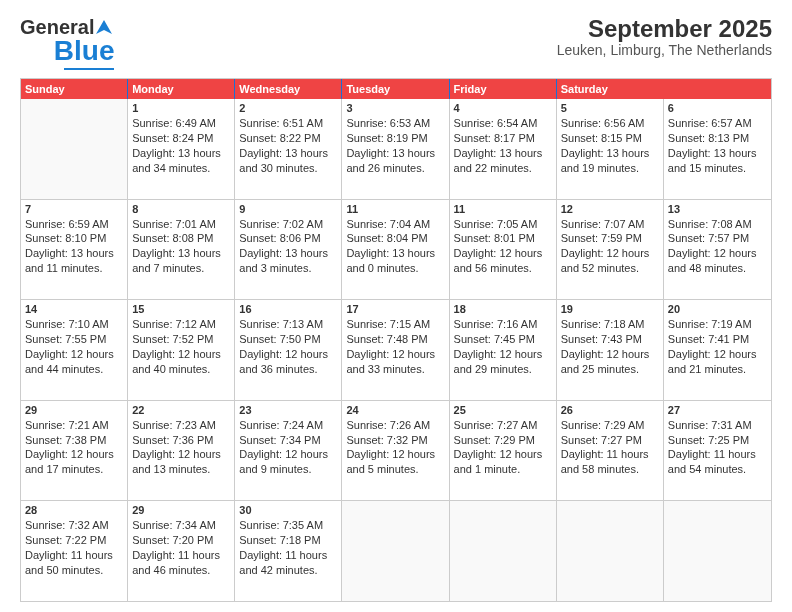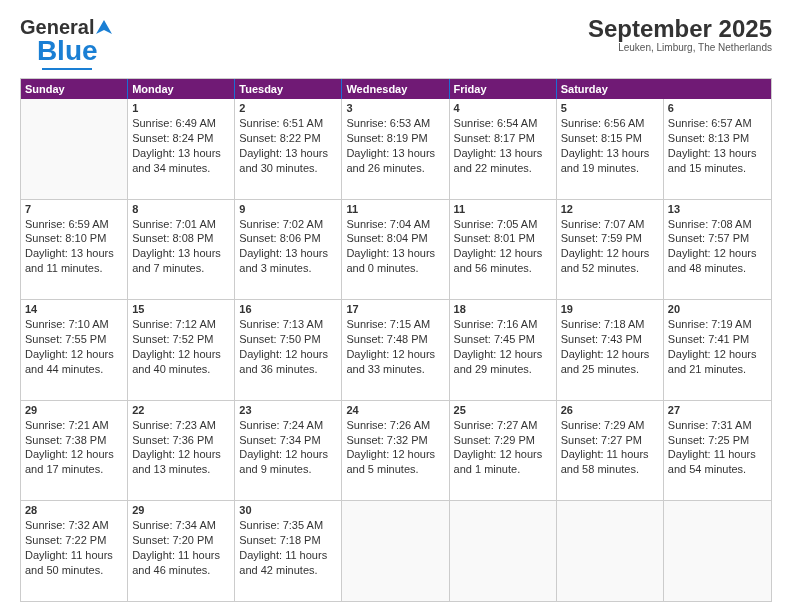--- a/index.html
+++ b/index.html
@@ -19,45 +19,45 @@
     }
     .header {
       display: flex;
       justify-content: space-between;
       align-items: flex-start;
       margin-bottom: 8px;
     }
     .logo {
       display: flex;
       flex-direction: column;
-      align-items: center;
+      align-items: flex-end;
     }
     .title-block {
       text-align: right;
     }
     .month-title {
       font-size: 24px;
       font-weight: bold;
       color: #333;
       line-height: 1.1;
     }
     .location-title {
-      font-size: 10px;
+      font-size: 14px;
       color: #555;
     }
     .calendar {
       border: 1px solid #ccc;
       flex: 1;
       display: flex;
       flex-direction: column;
     }
     .cal-header-row {
       display: grid;
       grid-template-columns: repeat(7, 1fr);
-      background: #701a75;
+      background: #ef4444;
     }
     .cal-header-cell {
       color: #fff;
       font-size: 11px;
       font-weight: bold;
       padding: 4px 4px;
       border-right: 1px solid #1a6fd4;
       text-align: left;
     }
     .cal-header-cell:last-child { border-right: none; }
@@ -115,22 +115,22 @@
     <div class="title-block">
       <div class="month-title">September 2025</div>
       <div class="location-title">Leuken, Limburg, The Netherlands</div>
     </div>
   </div>
 
   <div class="calendar">
     <div class="cal-header-row">
     <div class="cal-header-cell">Sunday</div>
         <div class="cal-header-cell">Monday</div>
+        <div class="cal-header-cell">Wednesday</div>
         <div class="cal-header-cell">Tuesday</div>
-        <div class="cal-header-cell">Wednesday</div>
         <div class="cal-header-cell">Friday</div>
         <div class="cal-header-cell">Saturday</div>
       </div>
     <div class="cal-body">
     <div class="cal-week">
           <div class="cal-cell empty"></div>
           <div class="cal-cell">
             <div class="day-num">1</div>
             <div class="day-info">Sunrise: 6:49 AM<br>Sunset: 8:24 PM<br>Daylight: 13 hours<br>and 34 minutes.</div>
           </div>

